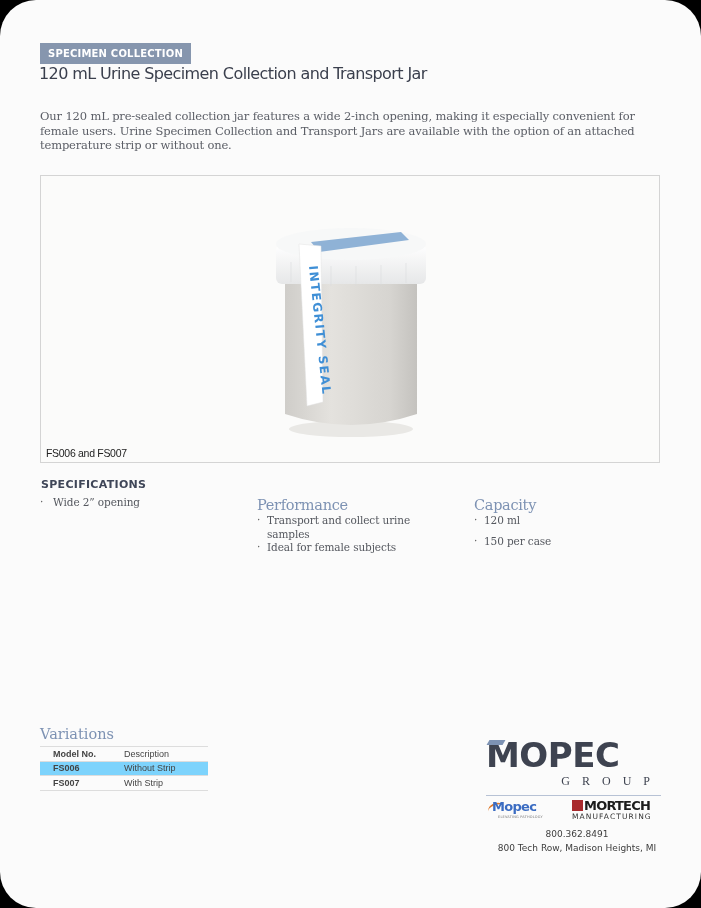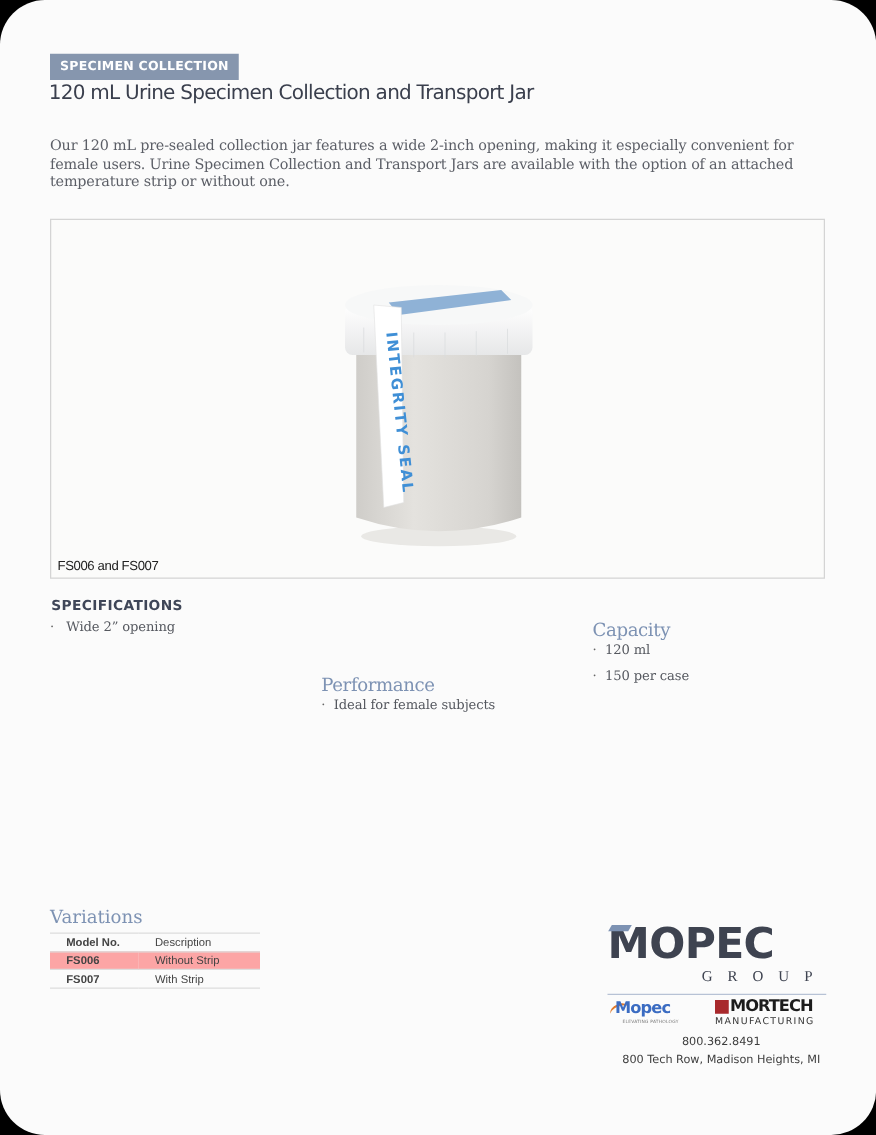--- a/index.html
+++ b/index.html
@@ -53,21 +53,21 @@
     font-family:"DejaVu Serif", serif; font-weight:normal; font-size:14.5px; color:#7d92b3;
   }
   .var-table {
     position:absolute; left:40px; top:746px; width:168px; border-collapse:collapse;
     font-family:"Liberation Sans", sans-serif; font-size:9px; color:#444;
     border-top:1px solid #ddd;
   }
   .var-table td, .var-table th { padding:0 0 0 13px; height:13.5px; text-align:left; font-weight:normal; }
   .var-table th:first-child, .var-table td:first-child { font-weight:bold; width:58px; }
   .var-table tr { border-bottom:1px solid #ddd; }
-  .var-table tr.shaded { background:#fca5a5; }
+  .var-table tr.shaded { background:#7dd3fc; }
   .brand { position:absolute; left:486px; top:738px; width:176px; }
   .brand-name {
     font-family:"DejaVu Sans", sans-serif; font-weight:bold; font-size:34px;
     color:#3e4350; letter-spacing:-0.5px; line-height:34px; position:relative;
   }
   .brand-accent { position:absolute; left:2px; top:2px; width:16px; height:5px; background:#7d92b3; transform:skewX(-30deg); }
   .brand-sub {
     font-family:Liberation Serif, serif; font-size:12px; letter-spacing:12px;
     color:#3e4350; text-align:right; margin-top:2px; padding-left:10px;
   }
@@ -132,23 +132,24 @@
   </div>
 
   <h2 class="specs-heading">SPECIFICATIONS</h2>
 
   <div class="spec-col" style="left:40px; top:496px; width:200px;">
     <ul>
       <li style="padding-left:13px">Wide 2” opening</li>
     </ul>
   </div>
 
-  <div class="spec-col" style="left:257px; top:496px; width:170px;margin-top:44px;">
+  <div class="spec-col" style="left:257px; top:496px; width:170px;">
     <h3>Performance</h3>
     <ul>
+      <li style="width:150px">Transport and collect urine samples</li>
       <li>Ideal for female subjects</li>
     </ul>
   </div>
 
   <div class="spec-col" style="left:474px; top:496px; width:180px;">
     <h3>Capacity</h3>
     <ul>
       <li>120 ml</li>
     </ul>
   </div>

